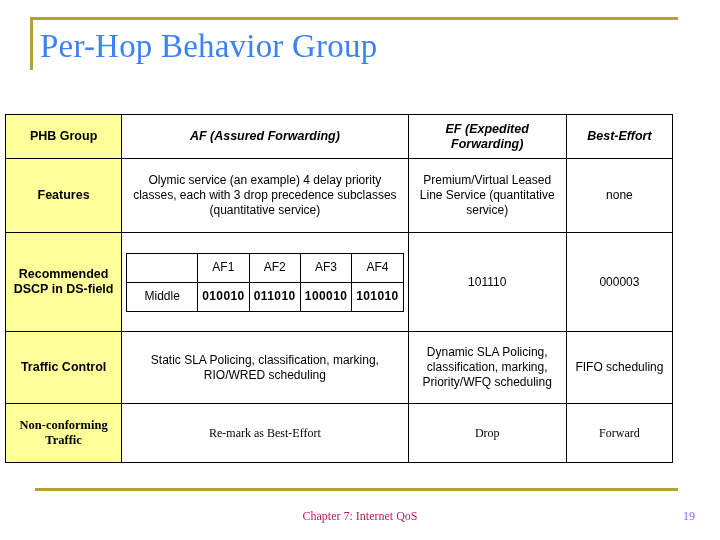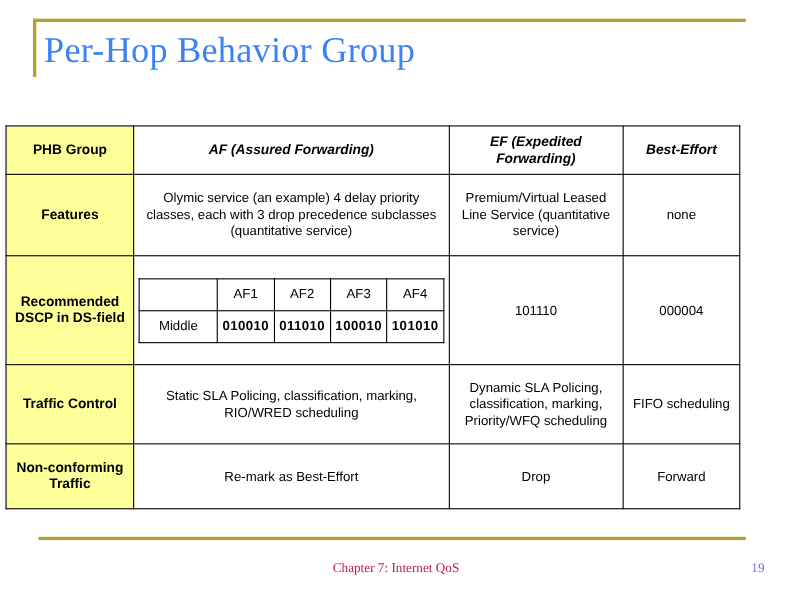--- a/index.html
+++ b/index.html
@@ -102,21 +102,21 @@
   }
   table.dscp td.code {
     font-weight: bold;
     letter-spacing: 0.4px;
   }
 
   .row-h-head    { height: 44px; padding-left: 48px; }
   .row-h-feat    { height: 74px; }
   .row-h-dscp    { height: 99px; }
   .row-h-tc      { height: 72px; }
-  .row-h-nonconf { height: 59px; }
+  .row-h-nonconf { height: 59px; font-family: Liberation Serif, serif; }
 
   
   #footer-rule {
     position: absolute;
     left: 35px;
     top: 488px;
     width: 643px;
     height: 3px;
     background: #b5a034;
   }
@@ -186,21 +186,21 @@
           <td class="lbl">Middle</td>
           <td class="code">010010</td>
           <td class="code">011010</td>
           <td class="code">100010</td>
           <td class="code">101010</td>
         </tr>
       </tbody>
           </table>
     </td>
     <td>101110</td>
-    <td>000004</td>
+    <td>000003</td>
   </tr>
 
   <tr class="row-h-tc">
     <td class="rowhead">Traffic Control</td>
     <td>Static SLA
 Policing, classification, marking, RIO/WRED scheduling</td>
     <td>Dynamic SLA Policing, classification, marking, Priority/WFQ scheduling</td>
     <td>FIFO scheduling</td>
   </tr>
 

